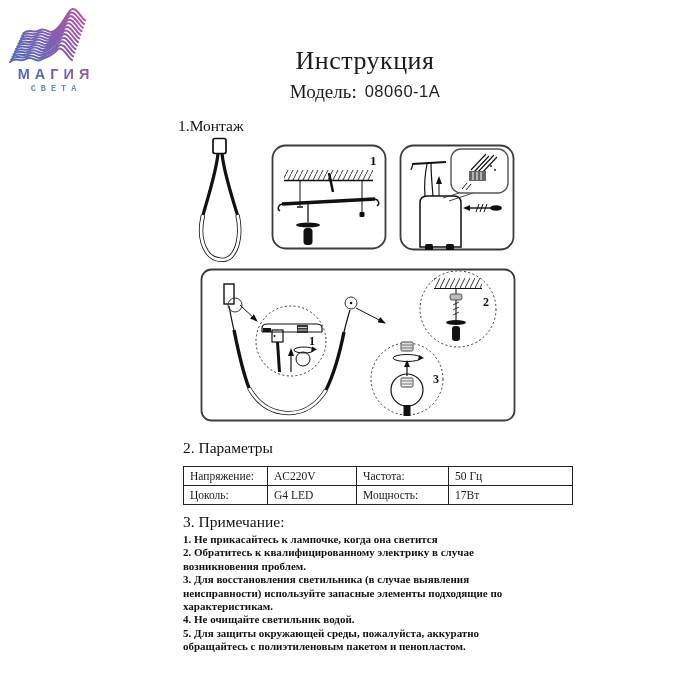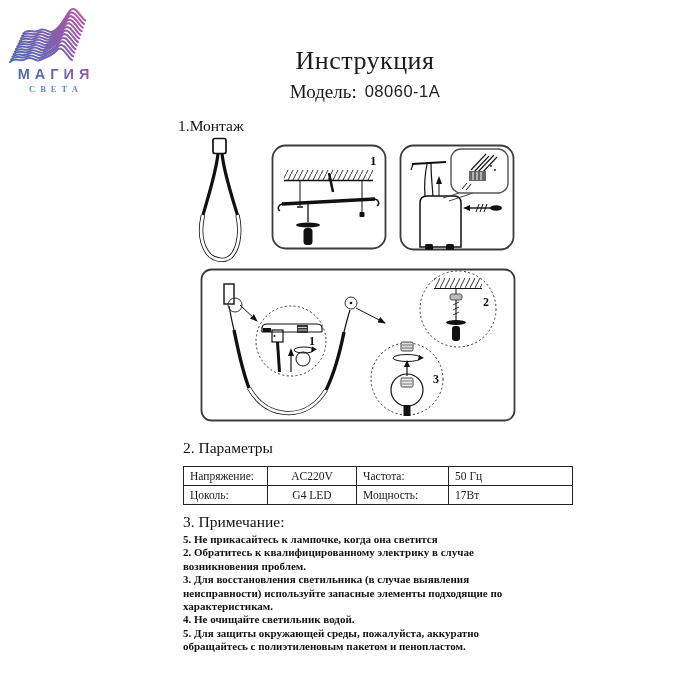--- a/index.html
+++ b/index.html
@@ -5,21 +5,21 @@
   html,body{margin:0;padding:0;}
   body{width:700px;height:700px;background:#ffffff;position:relative;overflow:hidden;
        font-family:"Liberation Serif",serif;color:#1a1a1a;}
   .abs{position:absolute;}
   
   .logo{left:8px;top:6px;width:92px;text-align:center;}
   .brand1{font-family:"Liberation Sans",sans-serif;font-size:14.5px;font-weight:bold;
           letter-spacing:5px;margin-top:2px;margin-left:4px;
           background:linear-gradient(90deg,#4b6ab5 0%,#6f63b0 60%,#a855a8 100%);
           -webkit-background-clip:text;background-clip:text;color:transparent;}
-  .brand2{font-family:Liberation Serif, serif;font-size:8.5px;font-weight:bold;
+  .brand2{font-family:Liberation Mono, monospace;font-size:8.5px;font-weight:bold;
           letter-spacing:5px;margin-top:2px;margin-left:4px;color:#5f8ec4;}
   
   .titleblock{left:235px;top:46px;width:260px;text-align:center;}
   .title{font-size:26px;letter-spacing:0.5px;}
   .model-line{margin-top:5px;}
   .model-label{font-size:19px;}
   .model-value{font-family:"Liberation Sans",sans-serif;font-size:16.5px;color:#222;
                letter-spacing:0.5px;vertical-align:1px;margin-left:4px;}
   
   .sect{font-size:15.5px;color:#111;}
@@ -30,21 +30,21 @@
   svg{display:block;}
   .stroke{stroke:#111;fill:none;}
   .figborder{fill:#fff;stroke:#3c3c3c;stroke-width:1.8;}
   .fignum{font-family:"Liberation Serif",serif;font-weight:bold;font-size:13px;fill:#111;}
   .dnum{font-family:"Liberation Serif",serif;font-weight:bold;font-size:12px;fill:#111;}
   .dot{stroke:#333;stroke-width:1;fill:#fff;stroke-dasharray:2 2.4;}
   
   .ptable{left:183px;top:466px;border-collapse:collapse;table-layout:fixed;width:337px;}
   .ptable td{border:1px solid #222;font-size:11.5px;padding:0 6px;height:18px;
              white-space:nowrap;overflow:hidden;}
-  .c1{width:71px;}.c2{width:76px;text-align:center;}.c3{width:79px;}.c4{width:111px;}
+  .c1{width:71px;}.c2{width:76px;}.c3{width:79px;}.c4{width:111px;}
   
   .notes{left:183px;top:533px;width:350px;font-size:11px;font-weight:600;line-height:13.4px;color:#111;}
 </style>
 </head>
 <body>
 
 <div class="abs logo">
   <svg width="84" height="58" viewBox="0 0 84 58">
     <defs>
       <linearGradient id="lg" gradientUnits="userSpaceOnUse" x1="0" y1="58" x2="84" y2="0">
@@ -222,18 +222,18 @@
     <td class="c2">G4 LED</td>
     <td class="c3">Мощность:</td>
     <td class="c4">17Вт</td>
   </tr>
 </tbody>
   </table>
 
 <div class="abs sect h-notes">3. Примечание:</div>
 
 <div class="abs notes">
-  <div class="note">5. Не прикасайтесь к лампочке, когда она светится</div>
+  <div class="note">1. Не прикасайтесь к лампочке, когда она светится</div>
   <div class="note">2. Обратитесь к квалифицированному электрику в случае возникновения проблем.</div>
   <div class="note">3. Для восстановления светильника (в случае выявления неисправности) используйте запасные элементы подходящие по характеристикам.</div>
   <div class="note">4. Не очищайте светильник водой.</div>
   <div class="note">5. Для защиты окружающей среды, пожалуйста, аккуратно обращайтесь с полиэтиленовым пакетом и пенопластом.</div>
 </div>
 
 </body></html>

